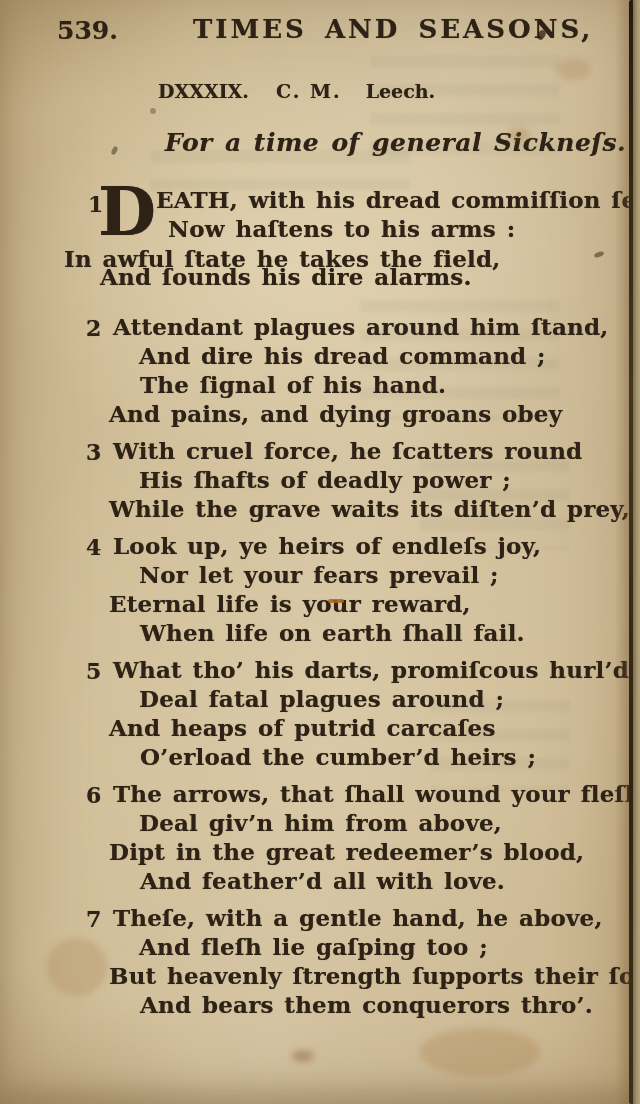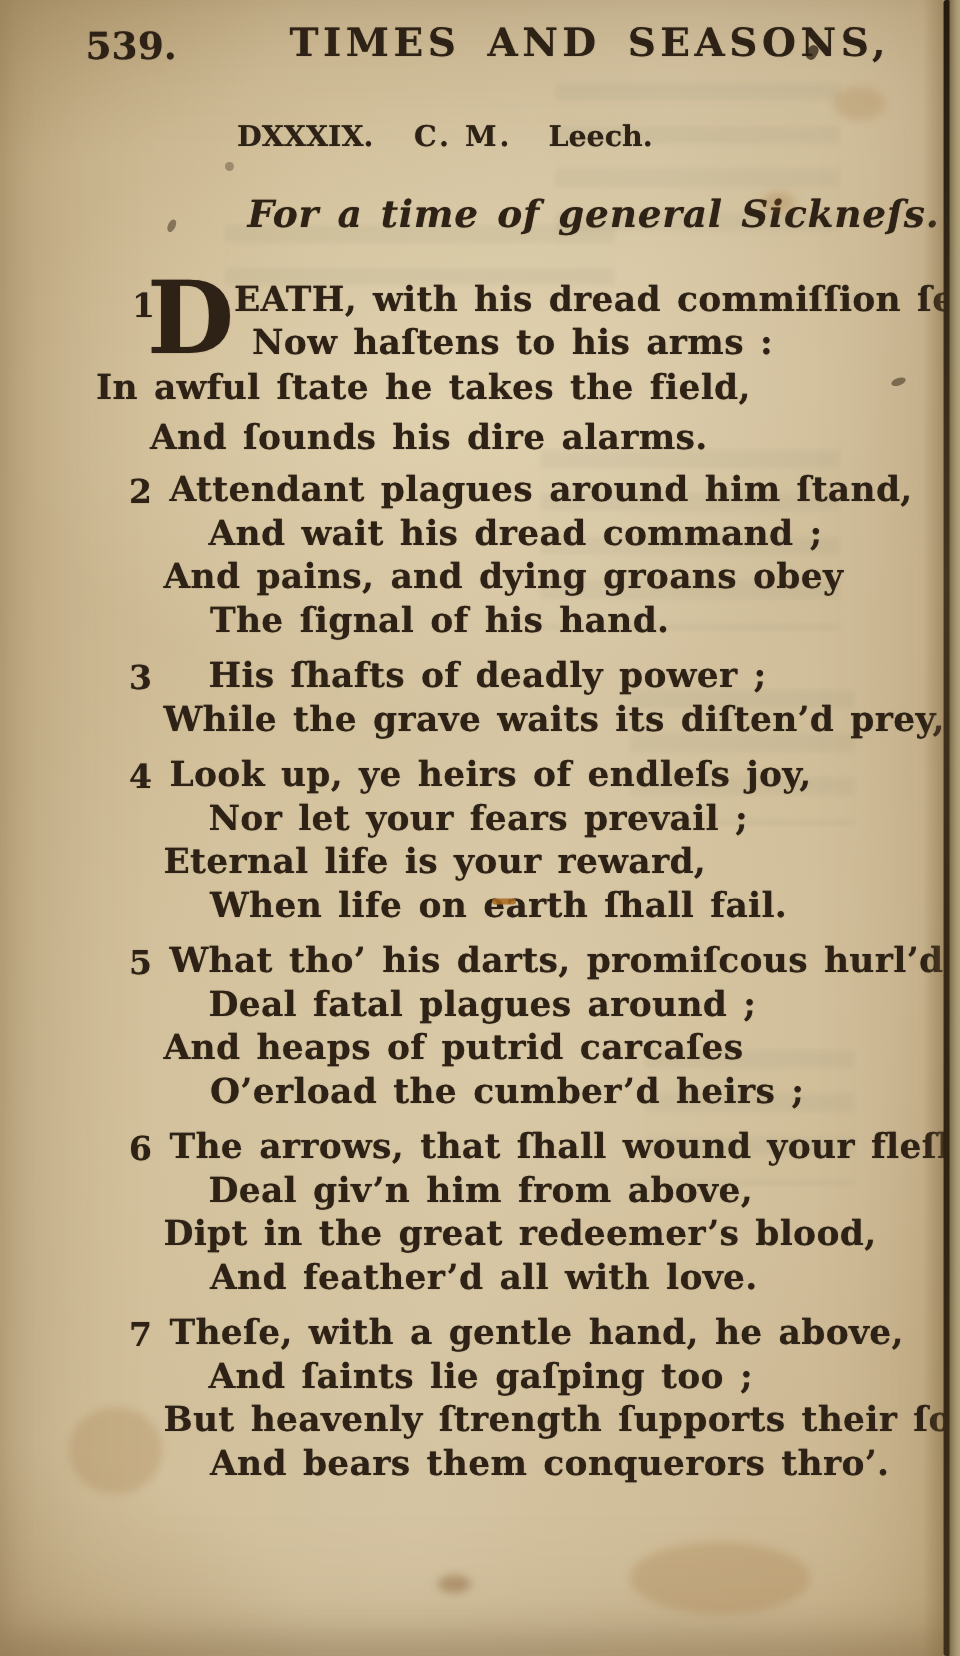--- a/index.html
+++ b/index.html
@@ -48,21 +48,21 @@
   .ln3{margin-left:45px;}
   .ln4{margin-left:76px;}
 
   
   .verse-first{height:118px;}
   .verse-first .vnum{left:24px;top:5px;}
   .dropcap{position:absolute;left:34px;top:-6px;font-size:67px;line-height:64px;font-weight:bold;}
   .v1l1{position:absolute;left:92px;top:-1px;}
   .v1l2{position:absolute;left:104px;top:28px;}
   .v1l3{position:absolute;left:0px;top:58px;}
-  .v1l4{position:absolute;left:36px;top:91px;}
+  .v1l4{position:absolute;left:36px;top:76px;}
   .vabs{margin-left:0;}
 
   
   .artifact{position:absolute;pointer-events:none;}
   .stain{border-radius:50%;filter:blur(3px);}
   .bleed{opacity:0.07;filter:blur(1.5px);
     background:repeating-linear-gradient(to bottom, rgba(98,110,82,0.9) 0 12px, rgba(98,110,82,0.1) 12px 29px);}
 </style>
 </head>
 <body style="--paper: #cfbd97; --ink: #2d2215; --edge: #43351f;">
@@ -91,27 +91,28 @@
       <span class="dropcap ink">D</span>
       <div class="vline ink vabs v1l1">EATH, with his dread commiſſion ſeal’d,</div>
       <div class="vline ink vabs v1l2">Now haſtens to his arms :</div>
       <div class="vline ink vabs v1l3">In awful ſtate he takes the field,</div>
       <div class="vline ink vabs v1l4">And ſounds his dire alarms.</div>
     </div>
 
     <div class="verse">
       <span class="vnum ink">2</span>
       <div class="vline ink ln1">Attendant plagues around him ſtand,</div>
-      <div class="vline ink ln2">And wait his dread command ;</div>
+      <div class="vline ink ln2">And dire his dread command ;</div>
+      <div class="vline ink ln4">The ſignal of his hand.</div>
       <div class="vline ink ln3">And pains, and dying groans obey</div>
-      <div class="vline ink ln4">The ſignal of his hand.</div>
     </div>
 
     <div class="verse">
       <span class="vnum ink">3</span>
+      <div class="vline ink ln1">With cruel force, he ſcatters round</div>
       <div class="vline ink ln2">His ſhafts of deadly power ;</div>
       <div class="vline ink ln3">While the grave waits its diſten’d prey,</div>
     </div>
 
     <div class="verse">
       <span class="vnum ink">4</span>
       <div class="vline ink ln1">Look up, ye heirs of endleſs joy,</div>
       <div class="vline ink ln2">Nor let your fears prevail ;</div>
       <div class="vline ink ln3">Eternal life is your reward,</div>
       <div class="vline ink ln4">When life on earth ſhall fail.</div>
@@ -129,21 +130,21 @@
       <span class="vnum ink">6</span>
       <div class="vline ink ln1">The arrows, that ſhall wound your fleſh,</div>
       <div class="vline ink ln2">Deal giv’n him from above,</div>
       <div class="vline ink ln3">Dipt in the great redeemer’s blood,</div>
       <div class="vline ink ln4">And feather’d all with love.</div>
     </div>
 
     <div class="verse">
       <span class="vnum ink">7</span>
       <div class="vline ink ln1">Theſe, with a gentle hand, he above,</div>
-      <div class="vline ink ln2">And ſaints lie gaſping too ;</div>
+      <div class="vline ink ln2">And fleſh lie gaſping too ;</div>
       <div class="vline ink ln3">But heavenly ſtrength ſupports their ſouls,</div>
       <div class="vline ink ln4">And bears them conquerors thro’.</div>
     </div>
 
   </div>
 
   <div class="artifact stain" style="left:420px;top:1028px;width:120px;height:48px;background:rgba(155,104,45,0.22);"></div>
   <div class="artifact stain" style="left:46px;top:938px;width:62px;height:58px;background:rgba(148,98,44,0.20);"></div>
   <div class="artifact stain" style="left:292px;top:1050px;width:22px;height:12px;background:rgba(120,80,36,0.38);"></div>
   <div class="artifact stain" style="left:556px;top:58px;width:34px;height:22px;background:rgba(150,100,45,0.18);"></div>

